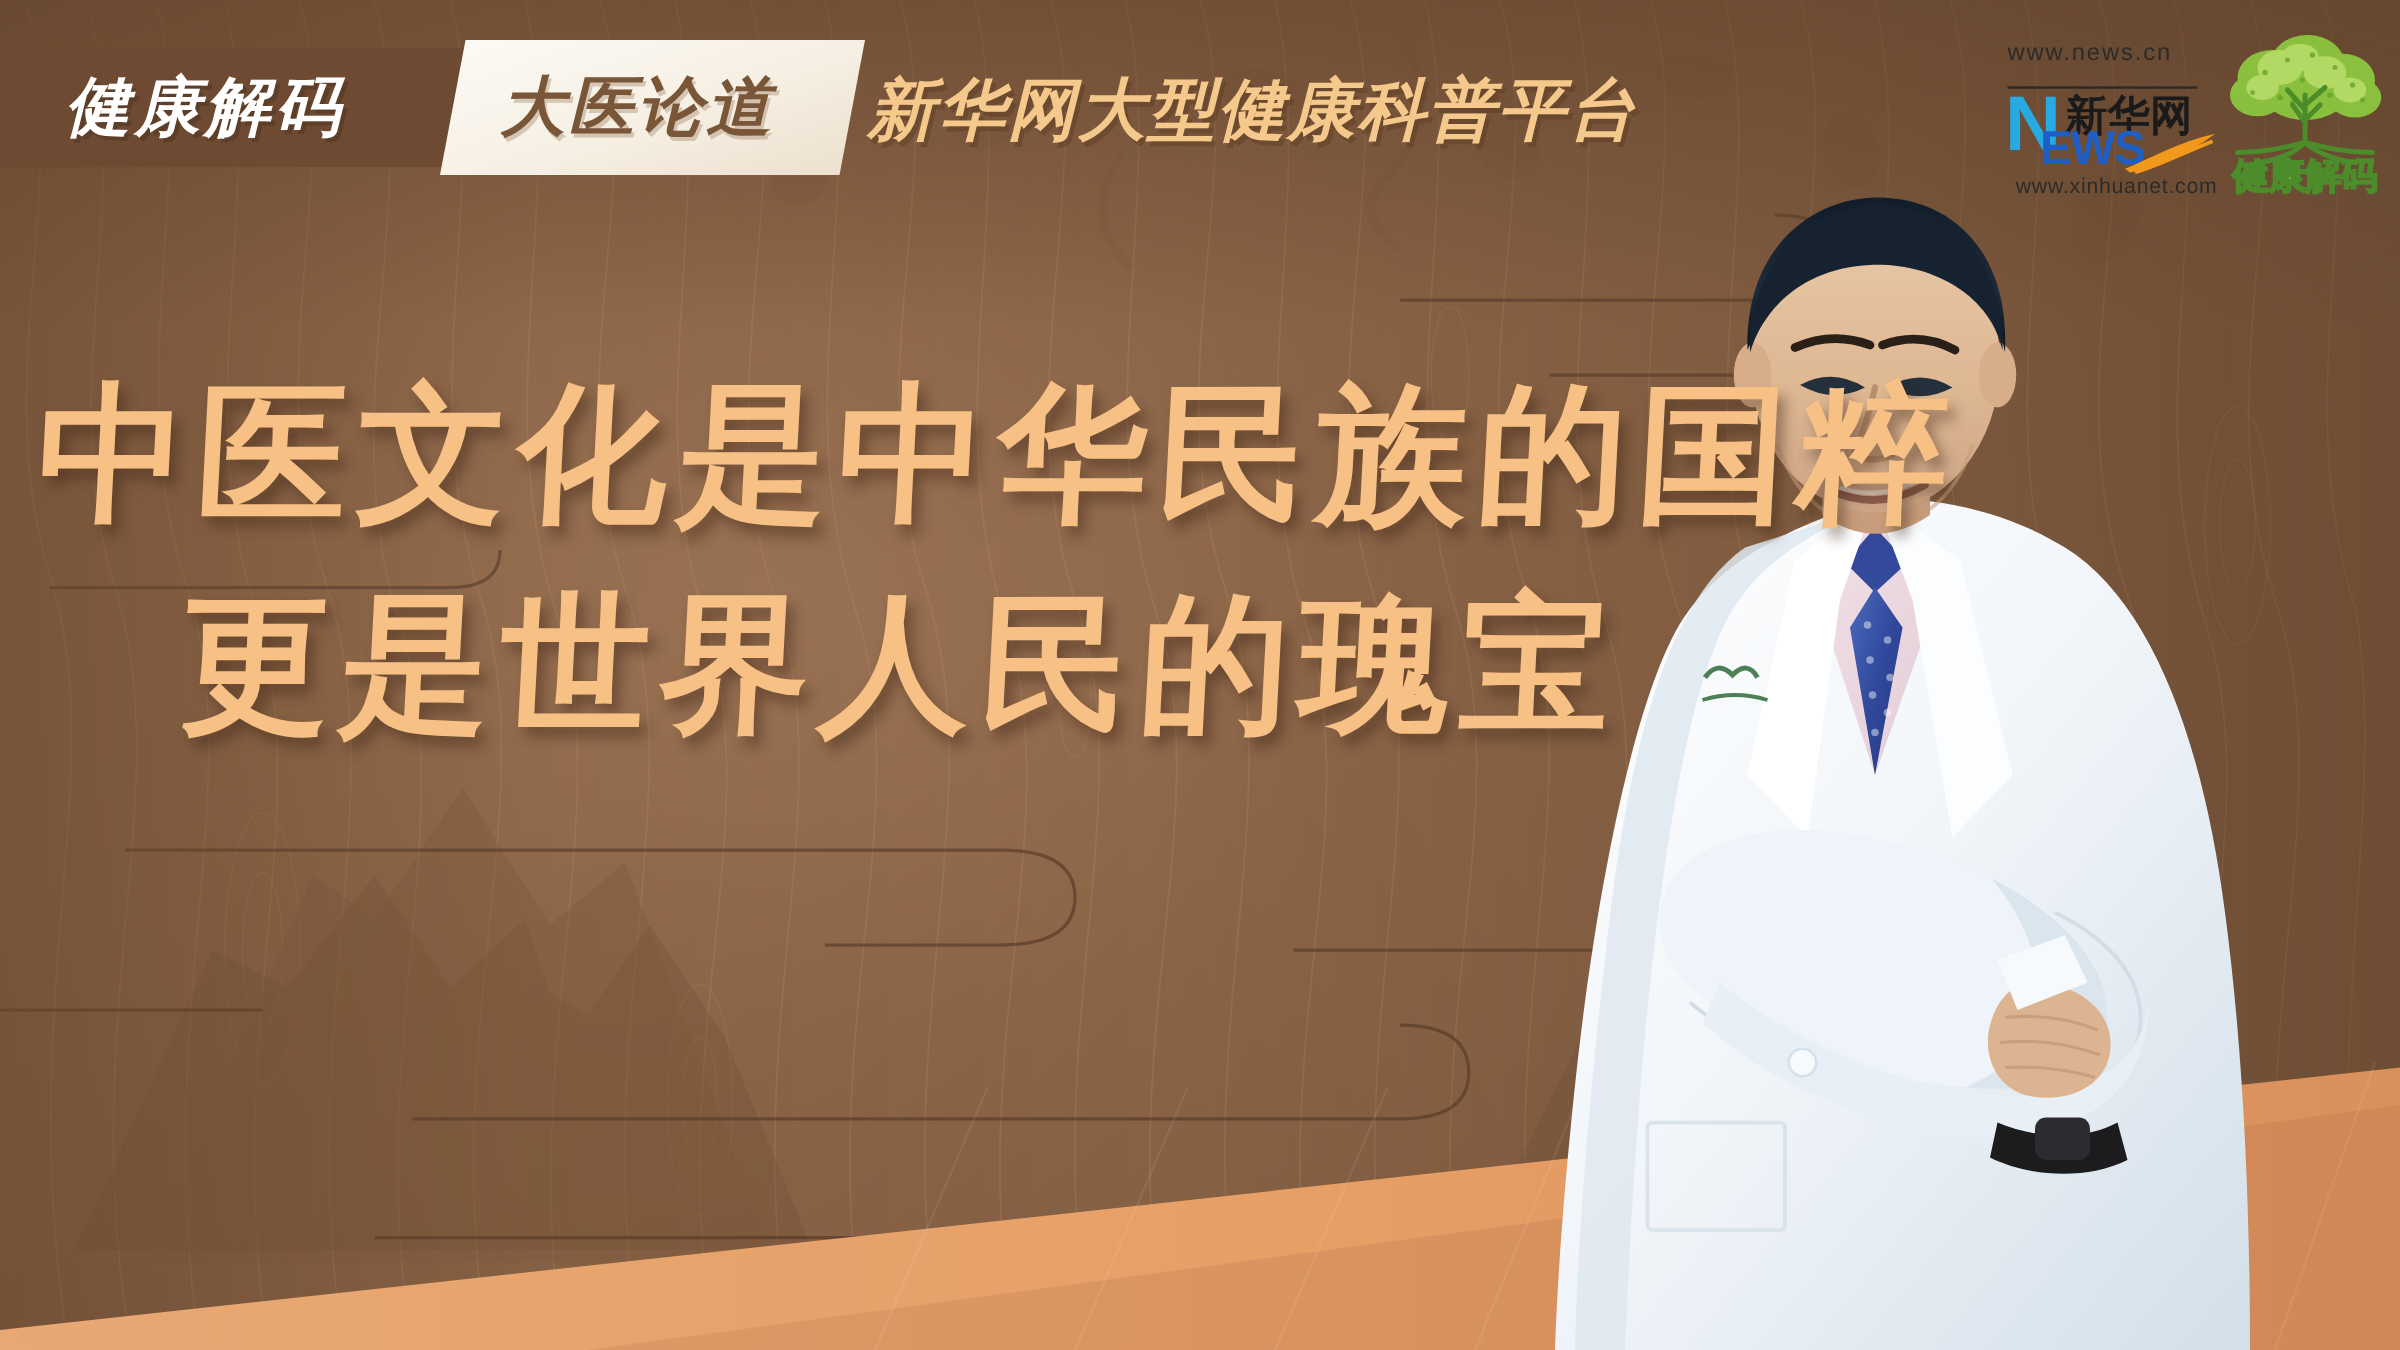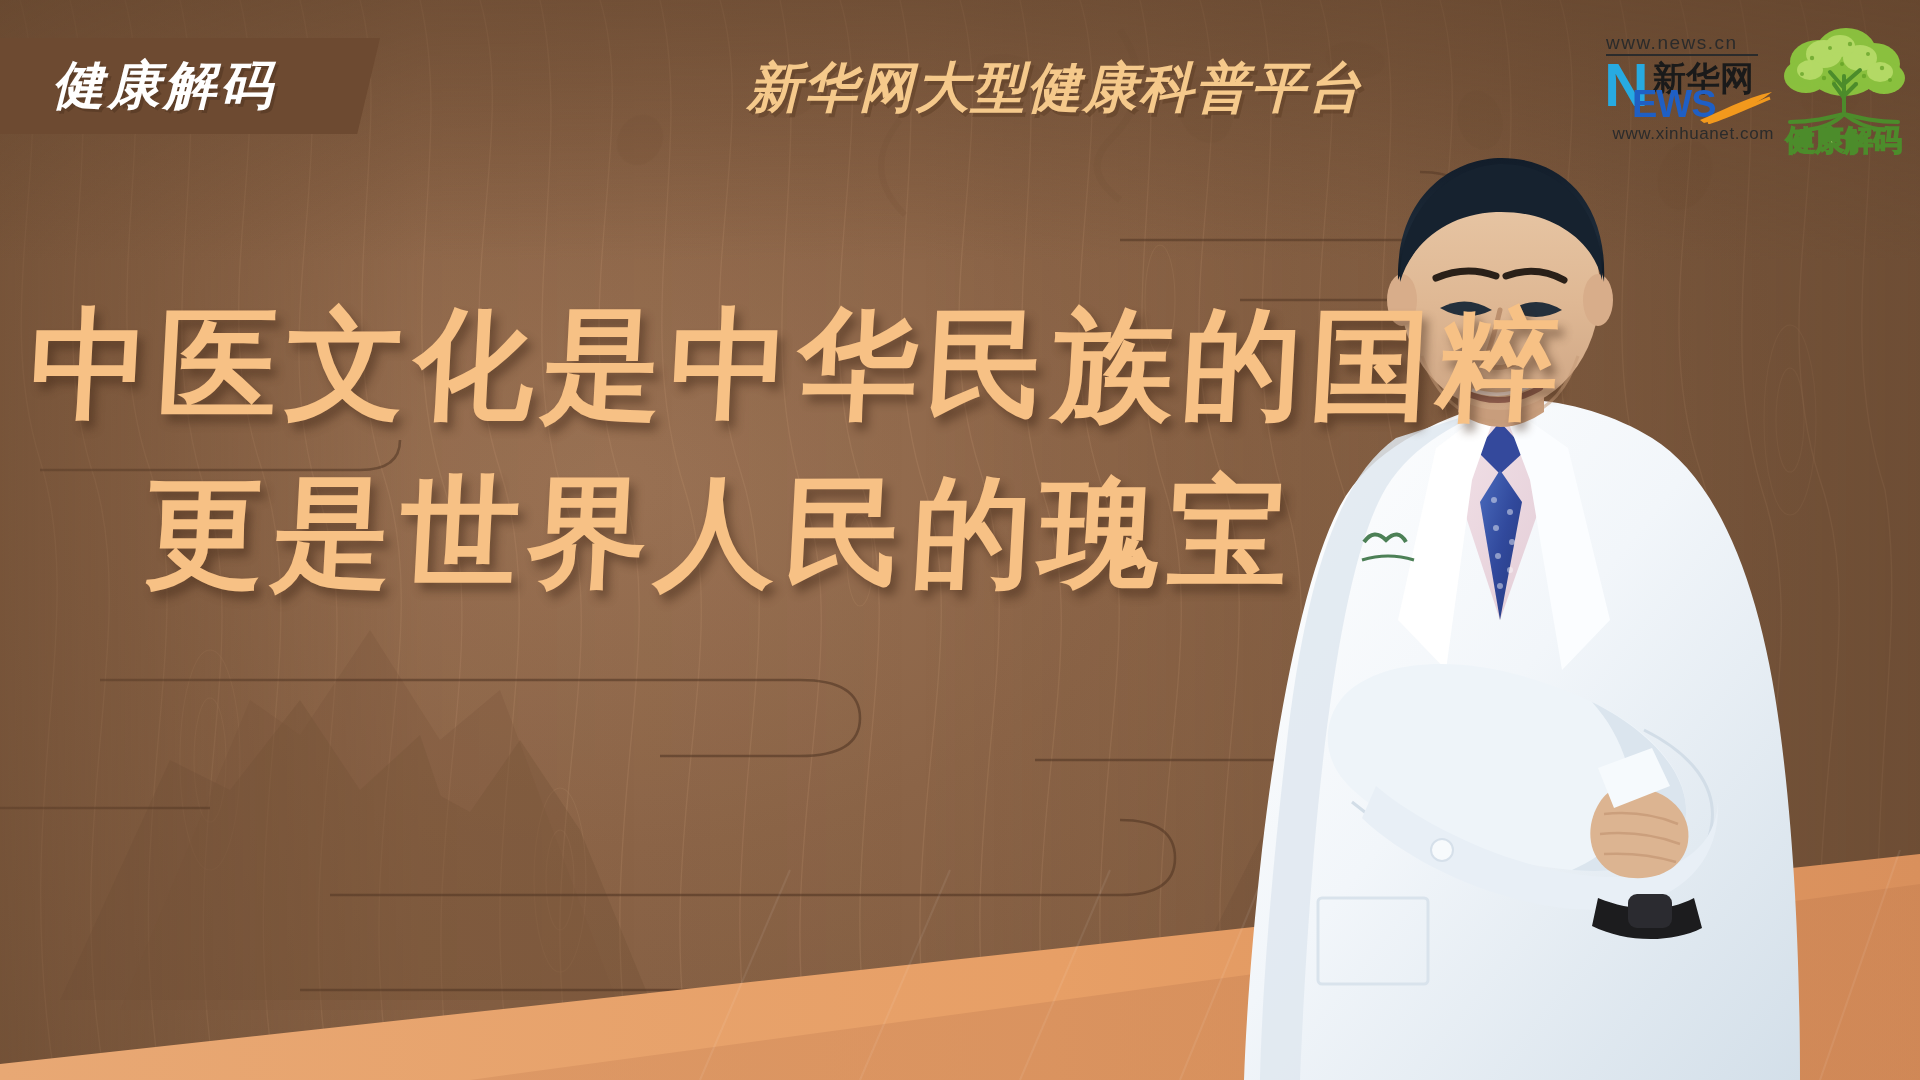--- a/index.html
+++ b/index.html
@@ -86,38 +86,38 @@
     display:flex; align-items:center;
   }
   .badge-light .txt {
     color:#7a5638;
     font-size:52px; font-weight:bold; font-style:italic;
     letter-spacing:3px;
     margin-left:48px;
     text-shadow:2px 3px 0 rgba(150,118,86,.35);
   }
   .subtitle {
-    position:absolute; left:747px; top:52px;
+    position:absolute; left:694px; top:52px;
     font-size:54px; font-weight:bold; font-style:italic;
     letter-spacing:2px;
     color:#f5c98b;
     text-shadow:3px 4px 0 rgba(92,60,36,.45);
     z-index:30;
     white-space:nowrap;
   }
 
   
   .xinhua {
     position:absolute; left:1606px; top:32px;
     width:168px; z-index:40;
   }
   .xh-top {
     font-size:19px; color:#2b2b2b; letter-spacing:1.5px;
     font-family:"Liberation Sans", sans-serif;
-    padding-bottom:0;
+    padding-bottom:15px;
     border-bottom:2.5px solid #2b2b2b;
     width:152px; text-align:left;
   }
   .xh-mid { position:relative; height:60px; margin-top:2px; }
   .xh-N {
     position:absolute; left:-2px; top:-2px;
     font-size:62px; font-weight:bold; color:#27aae1;
     line-height:58px; font-family:"Liberation Sans", sans-serif;
   }
   .xh-cn {
@@ -422,20 +422,23 @@
         <path d="M1660 230 L1750 0"></path>
           <path d="M1820 230 L1900 0"></path>
       </g>
     </svg>
   </div>
 
   <div class="header">
     <div class="badge-dark">
       <span class="txt">健康解码</span>
     </div>
+    <div class="badge-light">
+      <span class="txt">大医论道</span>
+    </div>
   </div>
 
   <div class="subtitle">新华网大型健康科普平台</div>
 
   <div class="xinhua">
     <div class="xh-top">www.news.cn</div>
     <div class="xh-mid">
       <span class="xh-N">N</span>
       <span class="xh-cn">新华网</span>
       <span class="xh-ews">EWS</span>

